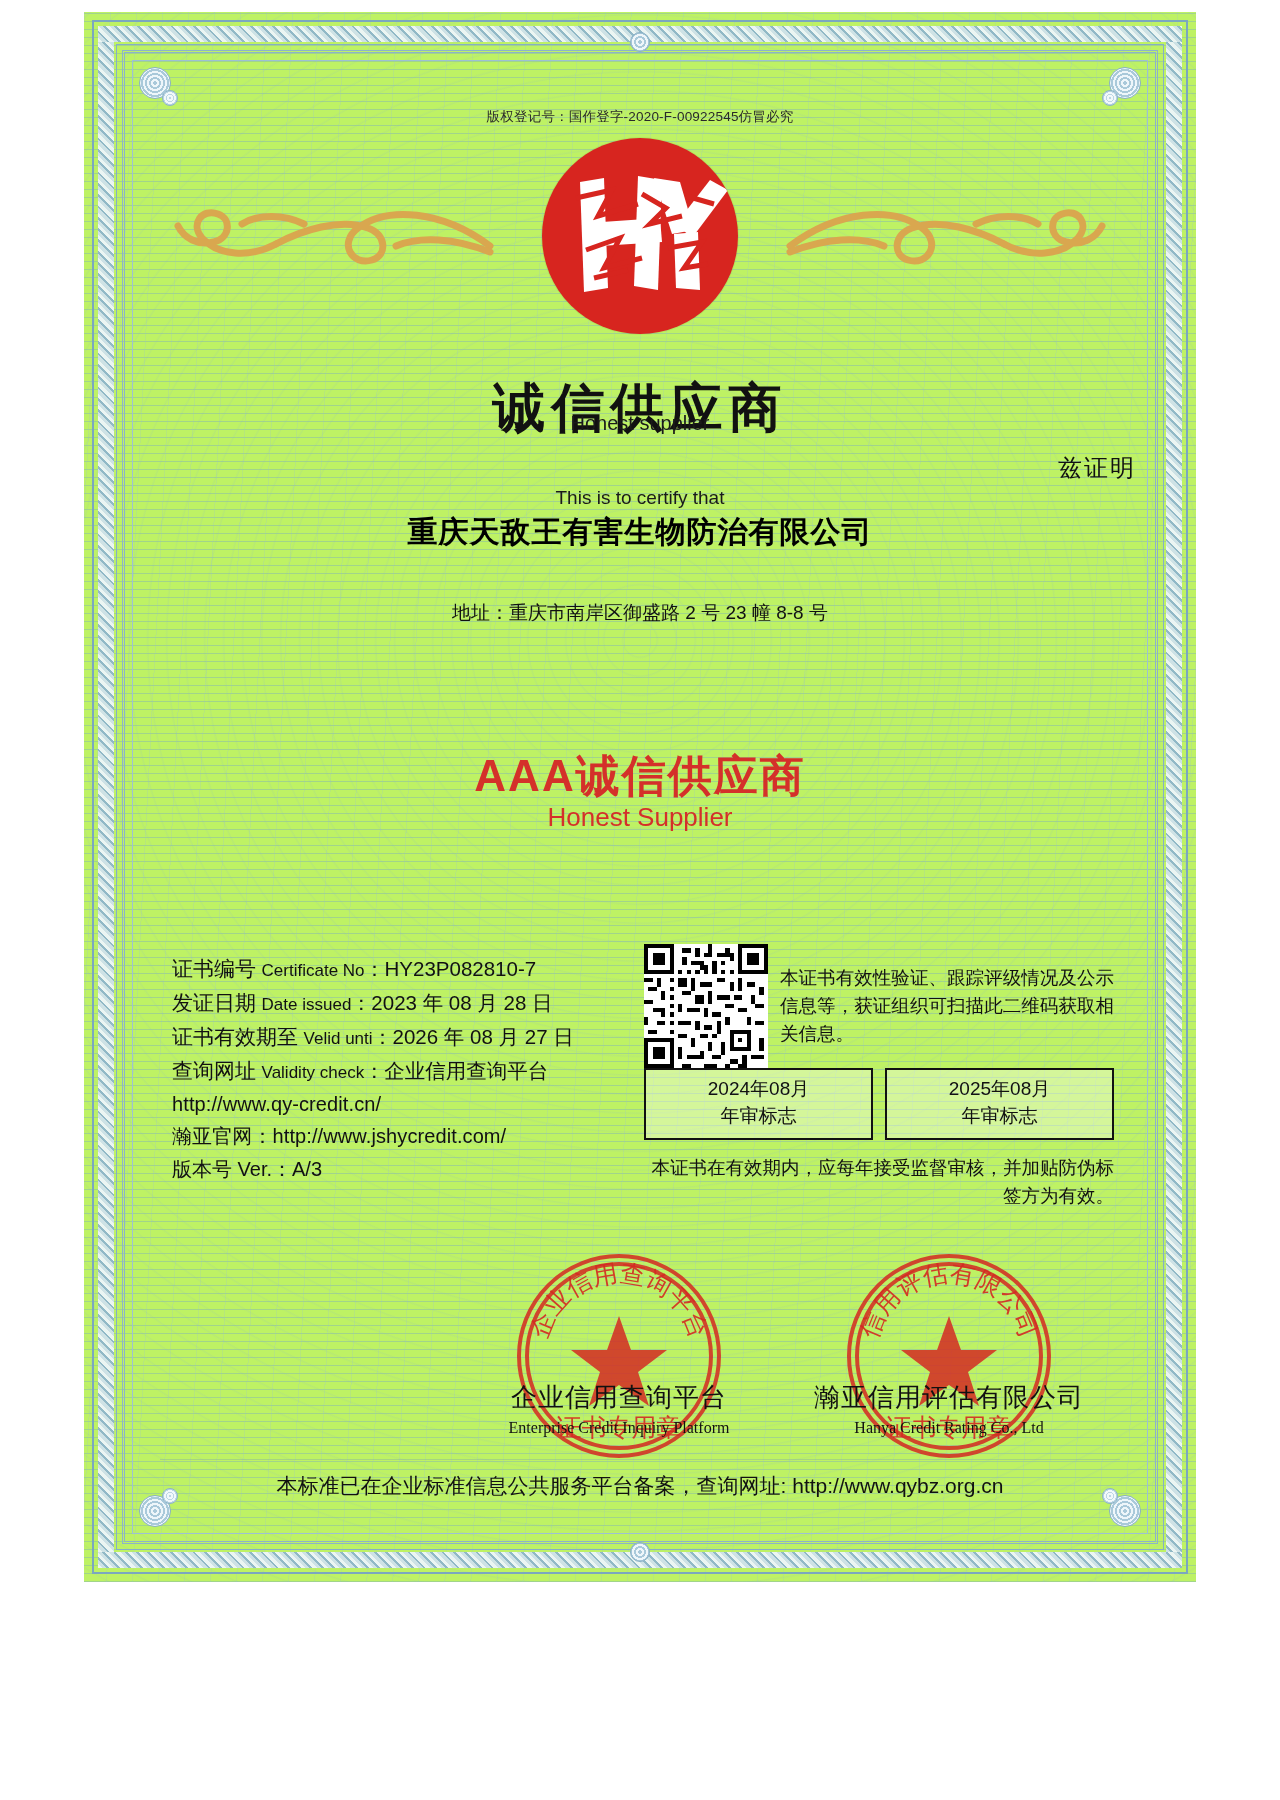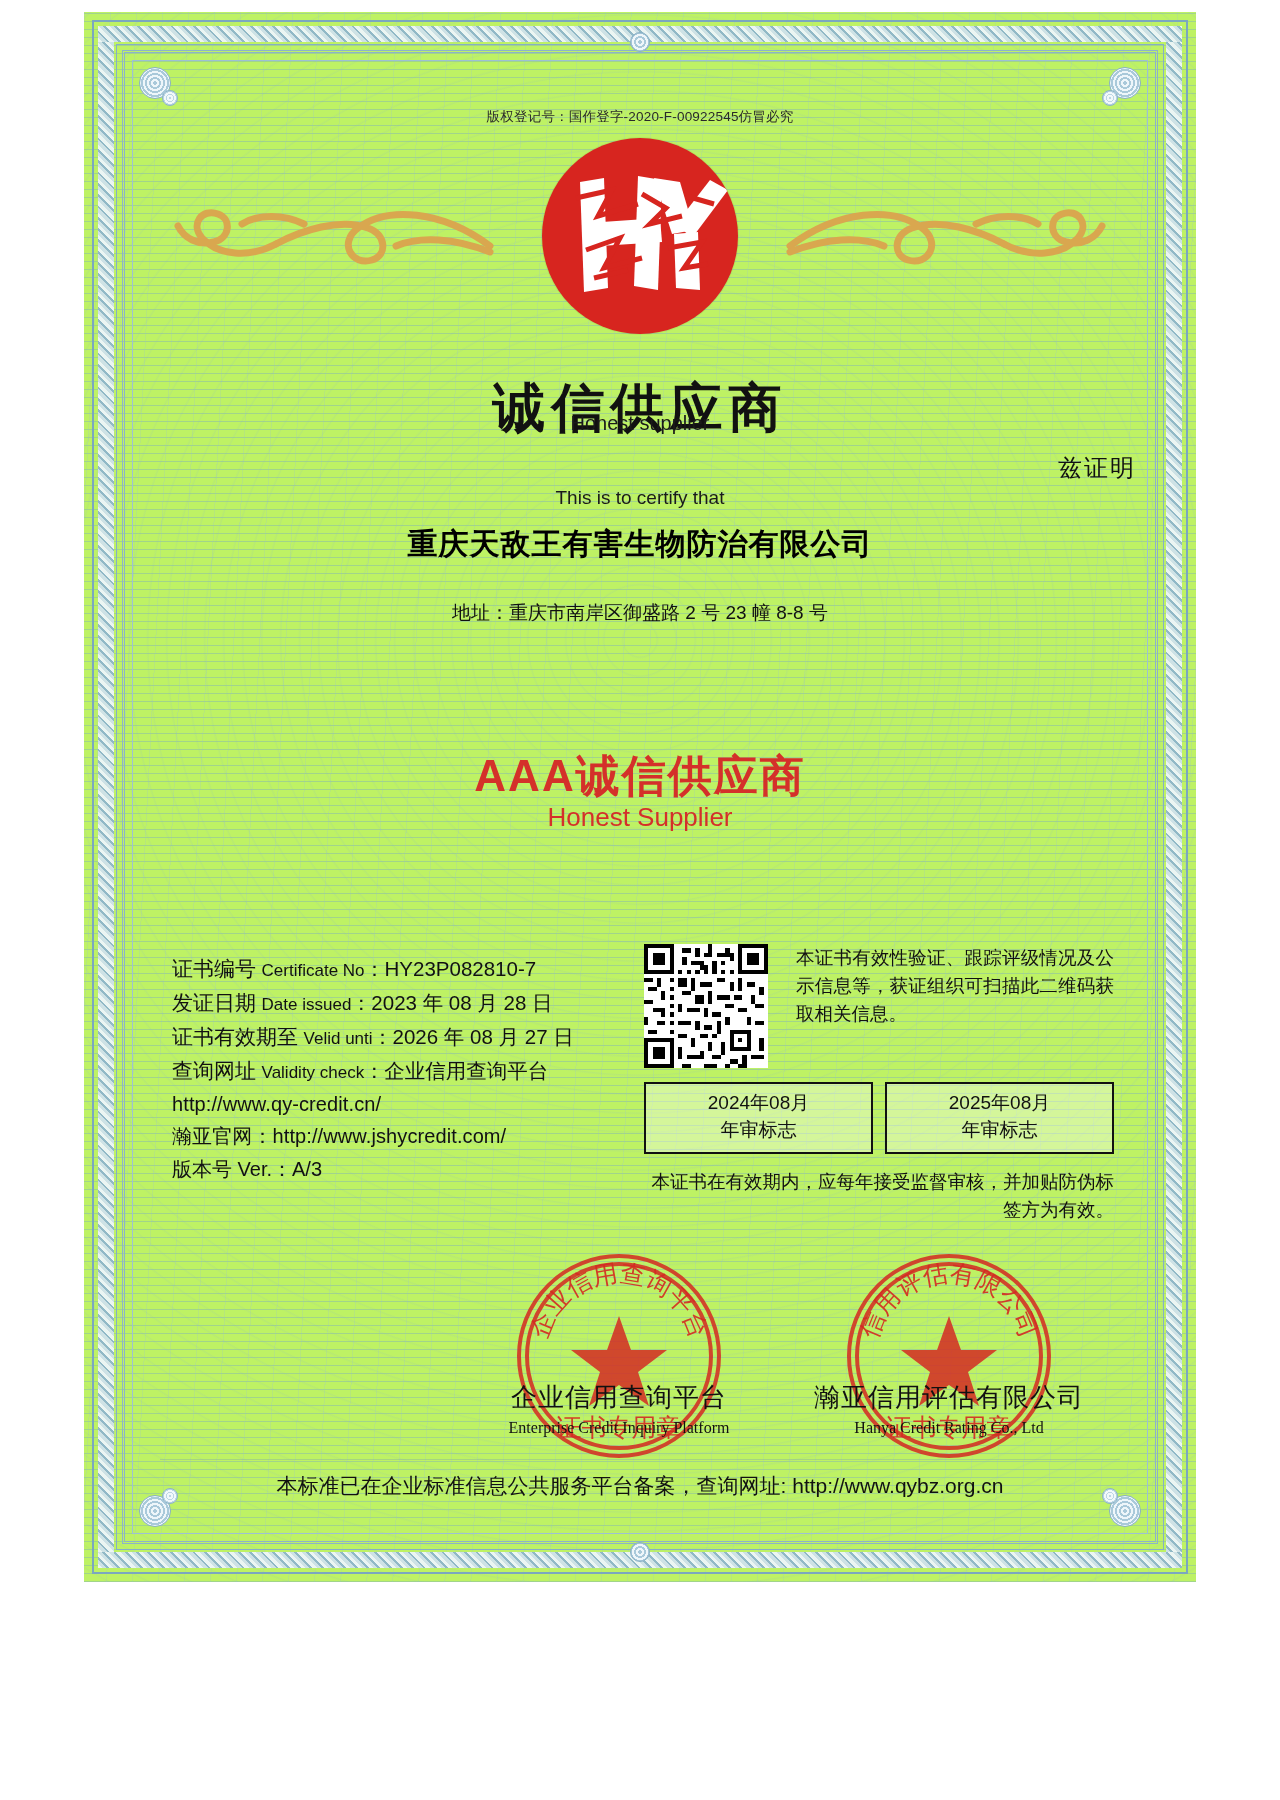--- a/index.html
+++ b/index.html
@@ -211,21 +211,21 @@
   .certify-en {
     position: absolute;
     top: 415px;
     left: 0; right: 0;
     text-align: center;
     font-size: 19px;
     color: #1a1a1a;
   }
   .company-name {
     position: absolute;
-    top: 452px;
+    top: 440px;
     left: 0; right: 0;
     text-align: center;
     font-size: 30px;
     font-weight: bold;
     color: #000;
     letter-spacing: 1px;
   }
   .company-code {
     position: absolute;
     top: 498px;
@@ -280,39 +280,38 @@
 
   
   .qr-block {
     position: absolute;
     right: 22px;
     top: 872px;
     width: 470px;
   }
   .qr-row {
     display: flex;
-    align-items: flex-start;
-    gap: 28px;
+    align-items: center;
+    gap: 12px;
   }
   .qr-img {
     width: 124px;
     height: 124px;
     flex: 0 0 auto;
     background: #fff;
   }
   .qr-note {
     font-size: 18.5px;
     line-height: 1.52;
     color: #111;
     text-align: justify;
   }
   .stamp-boxes {
     display: flex;
     gap: 12px;
-    margin-top: 14px;
   }
   .stamp-box {
     flex: 1 1 0;
     border: 2px solid #111;
     text-align: center;
     padding: 6px 0 8px 0;
     font-size: 19px;
     line-height: 1.42;
     color: #111;
     background: rgba(255,255,255,0.35);

